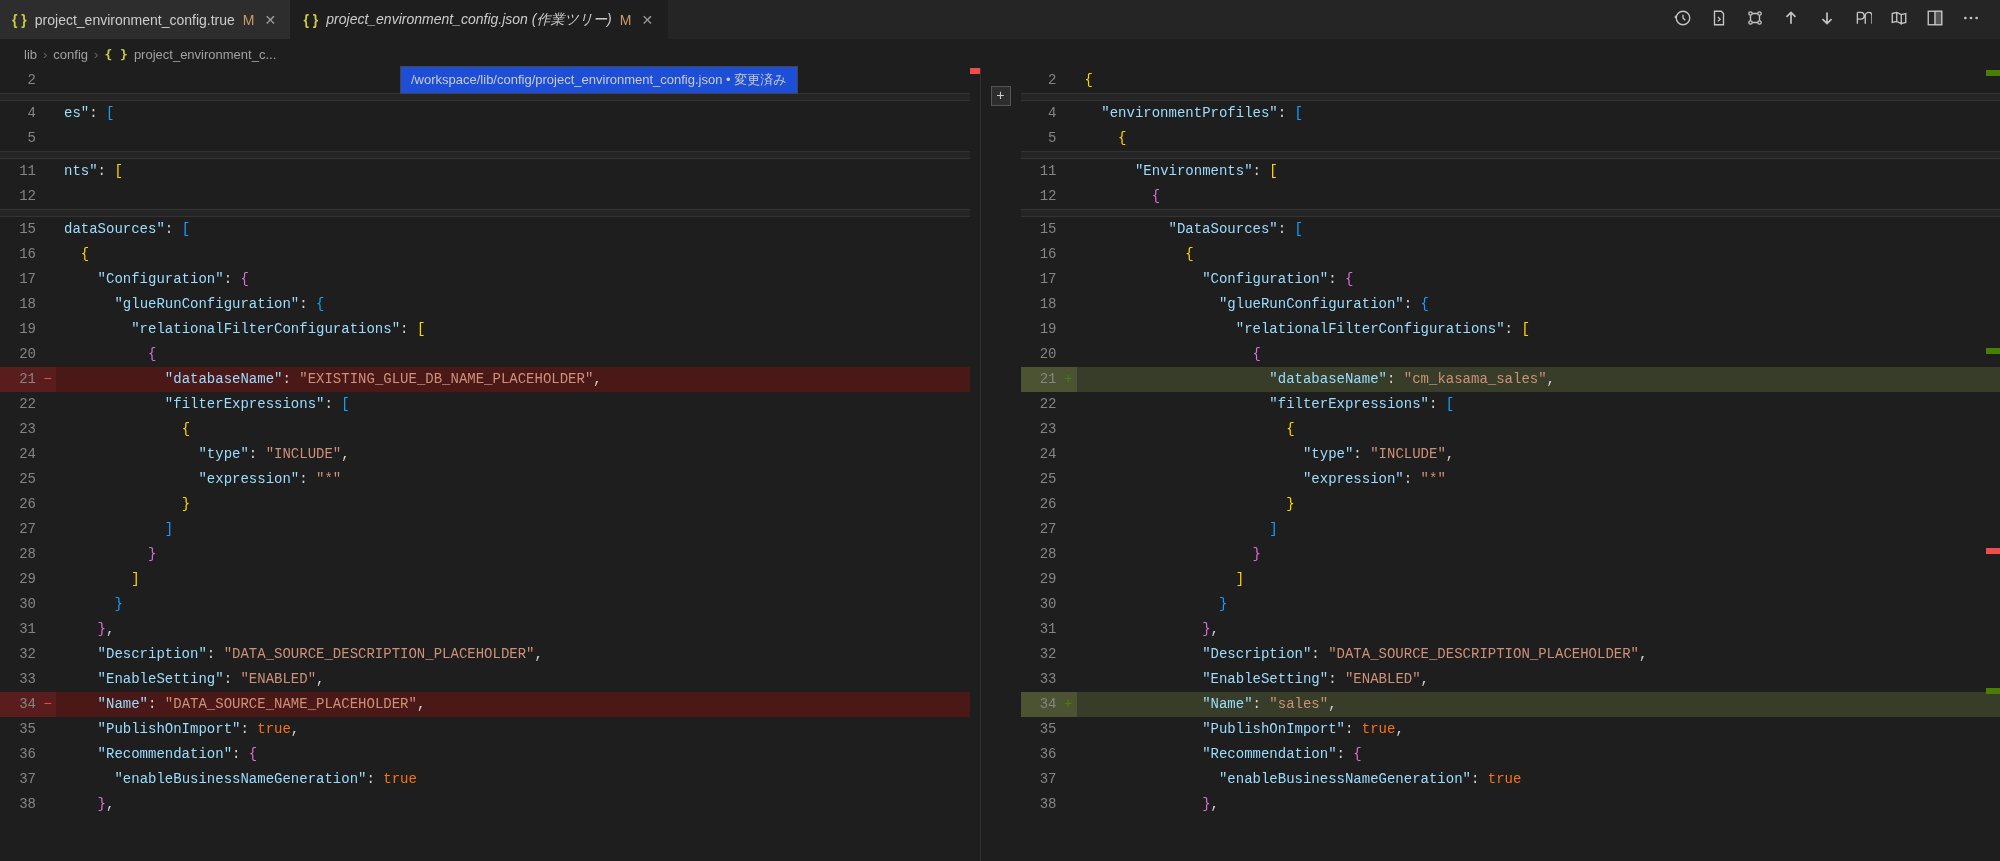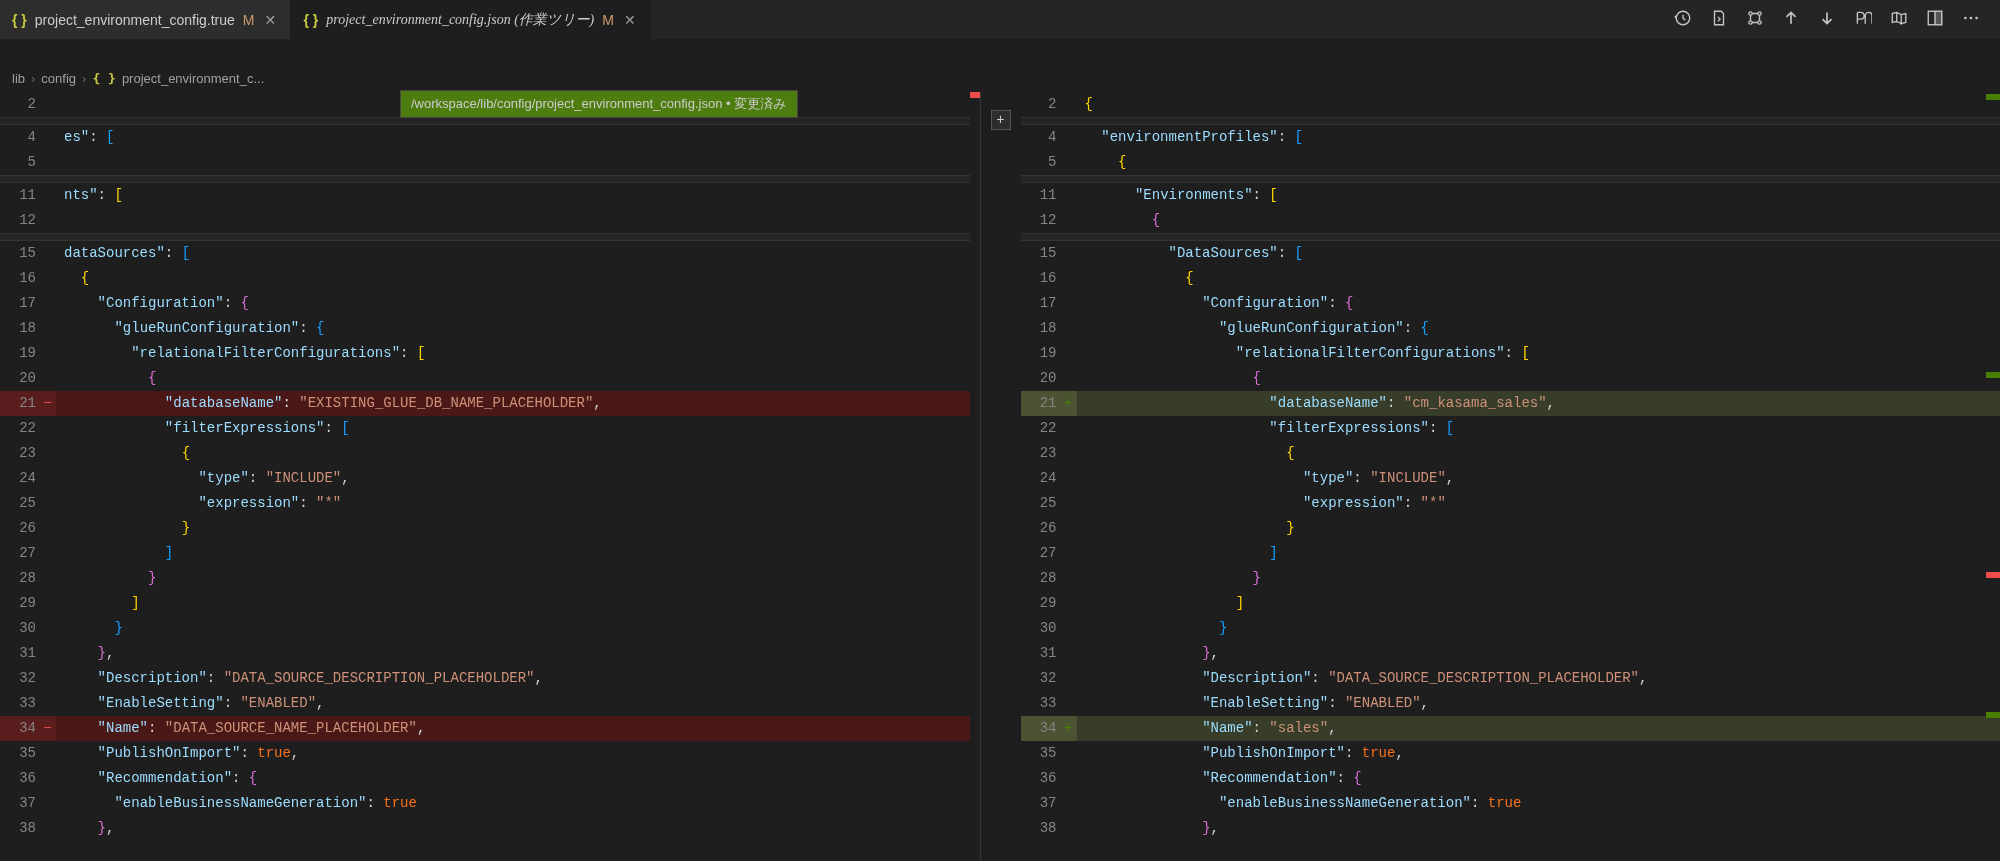--- a/index.html
+++ b/index.html
@@ -26,50 +26,49 @@
   padding: 0 12px;
   height: 100%;
   cursor: pointer;
   border-right: 1px solid #1e1e1e;
   font-family: -apple-system, BlinkMacSystemFont, sans-serif;
 }
 .tab.active { background: #1e1e1e; }
 .tab.inactive { background: #2d2d2d; }
 .tab-icon { color: #cbcb41; font-weight: bold; }
 .tab-label { color: #ccc; }
-.tab-label.italic { font-style: italic; font-family: Liberation Serif, serif; }
+.tab-label.italic { font-style: italic; }
 .tab-modified { color: #cc9b6a; }
 .tab-close { color: #ccc; opacity: 0.7; width: 16px; text-align: center; }
 .tab-spacer { flex: 1; }
 .toolbar-icons {
   display: flex;
   gap: 18px;
   padding-right: 20px;
   color: #c5c5c5;
 }
 .toolbar-icons svg { width: 18px; height: 18px; }
 .breadcrumbs {
   display: flex;
   align-items: center;
   gap: 6px;
-  padding: 4px 12px;
+  padding: 4px 24px;
   font-family: -apple-system, BlinkMacSystemFont, sans-serif;
   font-size: 13px;
   color: #a0a0a0;
   height: 28px;
   position: relative;
-  margin-top: 24px;
 }
 .breadcrumb-sep { color: #666; }
 .breadcrumb-icon { color: #cbcb41; font-weight: bold; font-family: monospace; }
 .tooltip {
   position: absolute;
   top: 26px;
   left: 400px;
-  background: #4d7c0f;
+  background: #1d4ed8;
   border: 1px solid #454545;
   padding: 4px 10px;
   color: #ccc;
   font-size: 13px;
   z-index: 100;
   white-space: nowrap;
 }
 .diff-container {
   display: flex;
   height: calc(100% - 68px);

